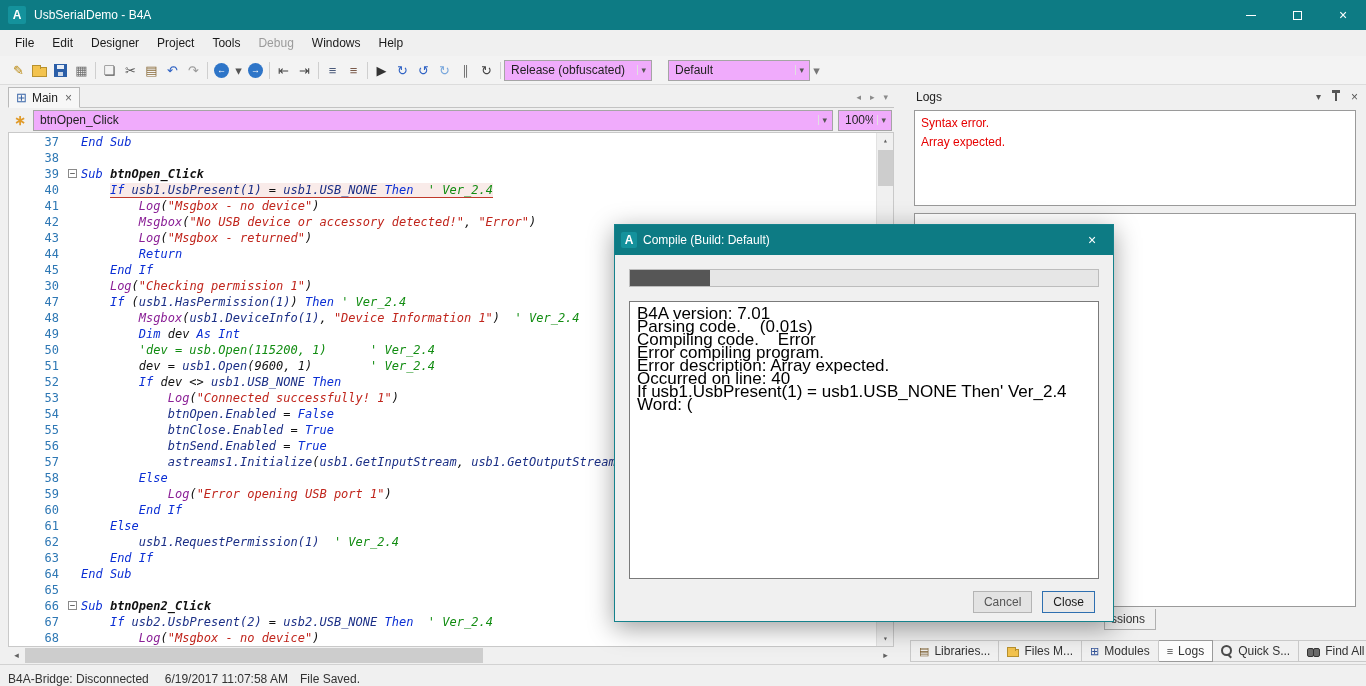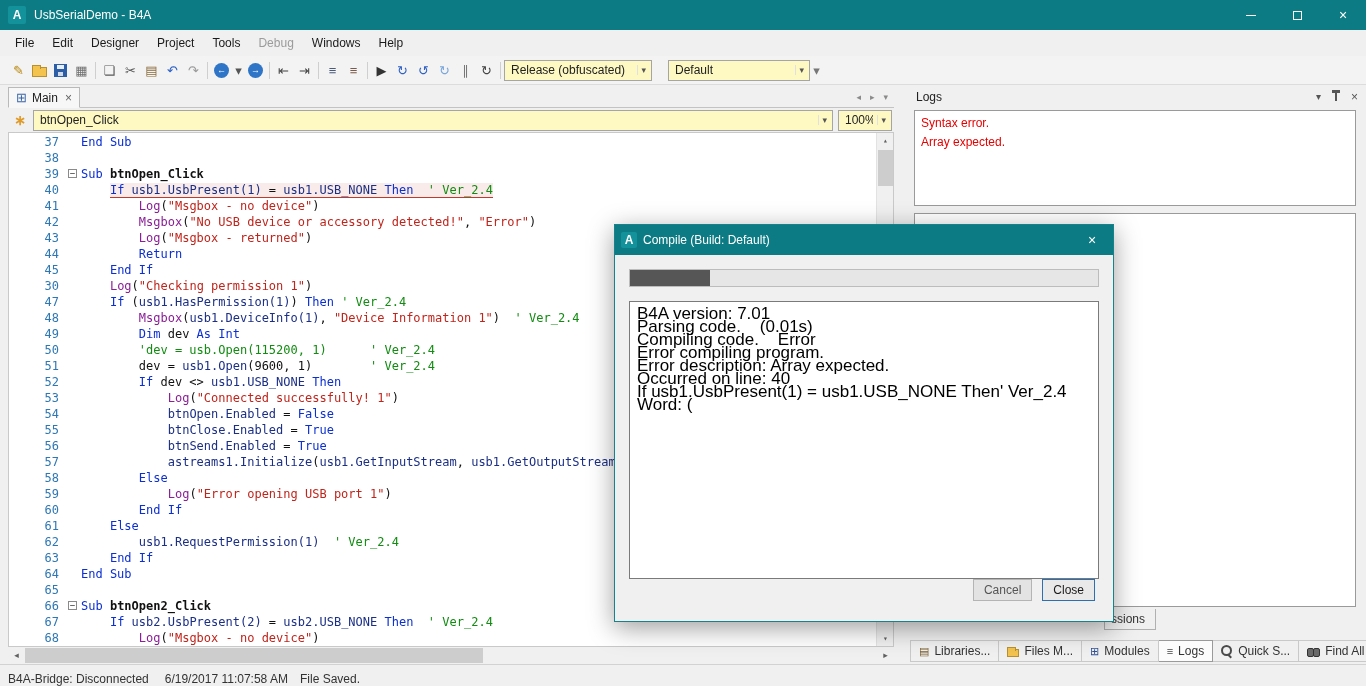--- a/index.html
+++ b/index.html
@@ -20,21 +20,21 @@
   .menubar { position:absolute; top:30px; left:0; right:0; height:26px; background:#f0f0f0; display:flex; align-items:center; padding-left:6px; }
   .menu-item { padding:4px 9px; color:#1a1a1a; }
   .menu-item.disabled { color:#9b9b9b; }
 
   
   .toolbar { position:absolute; top:56px; left:0; right:0; height:29px; background:#f3f3f3; border-bottom:1px solid #dcdcdc; display:flex; align-items:center; padding-left:8px; }
   .tbtn { width:21px; height:22px; display:flex; align-items:center; justify-content:center; flex:none; }
   .tbtn.small { width:13px; }
   .tglyph { font-size:13px; line-height:1; }
   .tsep { width:1px; height:17px; background:#cfcfcf; margin:0 3px; flex:none; }
-  .combo { background:#fef9c3; border:1px solid #a5a5a5; height:21px; display:flex; align-items:center; padding:0 2px 0 6px; flex:none; }
+  .combo { background:#f0abfc; border:1px solid #a5a5a5; height:21px; display:flex; align-items:center; padding:0 2px 0 6px; flex:none; }
   .combo-label { flex:1; white-space:nowrap; overflow:hidden; }
   .combo-arrow { color:#555; font-size:9px; padding:0 3px; border-left:1px solid #e0e0e0; margin-left:4px; }
 
   
   .ico-folder { position:relative; display:inline-block; width:15px; height:10px; background:#f3c34e; border:1px solid #b8912e; margin-top:3px; }
   .ico-folder::before { content:""; position:absolute; top:-3px; left:-1px; width:7px; height:3px; background:#f3c34e; border:1px solid #b8912e; border-bottom:none; }
   .ico-folder.sm { width:12px; height:8px; }
   .ico-floppy { position:relative; display:inline-block; width:13px; height:13px; background:#2b5ea7; }
   .ico-floppy::before { content:""; position:absolute; top:1px; left:3px; width:7px; height:4px; background:#e8eef6; }
   .ico-floppy::after { content:""; position:absolute; bottom:1px; left:4px; width:5px; height:4px; background:#cfd9e8; }
@@ -58,21 +58,21 @@
   .sub-icon { color:#e09a28; font-size:14px; font-weight:bold; width:16px; text-align:center; }
   .sub-combo { flex:1; }
   .zoom-combo { width:54px; }
 
   .code-area { position:absolute; top:47px; left:0; right:0; bottom:17px; background:#fff; border:1px solid #c9c9c9; overflow:hidden; font-family:"DejaVu Sans Mono","Liberation Mono",monospace; font-size:12px; }
   #code-lines { position:absolute; top:1px; left:0; right:17px; bottom:0; overflow:hidden; }
   .cl { display:flex; height:16px; line-height:16px; white-space:pre; }
   .ln { width:58px; text-align:right; padding-right:8px; color:#2d77b4; flex:none; }
   .fold { width:14px; flex:none; position:relative; }
   .fold-box { position:absolute; top:3px; left:1px; width:9px; height:9px; border:1px solid #8a8a8a; background:#fff; color:#333; font-size:9px; line-height:7px; text-align:center; }
-  .ct { flex:1; overflow:hidden; }
+  .ct { flex:1; overflow:hidden;font-style:italic; }
   .errseg { border-bottom:1px solid #c0392b; background:#f9ebe9; }
   .tk-k { color:#0b2fd4; }
   .tk-o { color:#1b2f86; }
   .tk-f { color:#8a1f96; }
   .tk-s { color:#c0251c; }
   .tk-c { color:#118c11; }
   .tk-p { color:#111; }
   .tk-b { color:#111; font-weight:bold; }
 
   .vscroll { position:absolute; top:0; right:0; bottom:0; width:17px; background:#f0f0f0; border-left:1px solid #e2e2e2; }
@@ -97,21 +97,21 @@
   .btab.active { background:#fcfcfc; border-color:#9a9a9a; }
   .btab .tglyph { font-size:11px; }
 
   
   .dialog { position:absolute; left:614px; top:224px; width:500px; height:398px; background:#f0f0f0; border:1px solid #15828c; box-shadow:0 6px 24px rgba(0,0,0,.38); z-index:20; }
   .dialog-title { height:30px; background:#0d7b84; color:#fff; display:flex; align-items:center; }
   .dialog-close { margin-left:auto; width:42px; height:100%; display:flex; align-items:center; justify-content:center; font-size:14px; }
   .dlg-progress { position:absolute; top:44px; left:14px; right:14px; height:18px; background:#e6e6e6; border:1px solid #bcbcbc; }
   #dlg-progress-fill { height:100%; background:#565656; }
   .dlg-log { position:absolute; top:76px; left:14px; right:14px; height:278px; background:#fff; border:1px solid #7a7a7a; padding:5px 7px; font-size:17px; line-height:13px; white-space:pre; overflow:hidden; color:#000; }
-  .dlg-buttons { position:absolute; right:18px; bottom:20px; display:flex; gap:10px;align-items:flex-end; }
+  .dlg-buttons { position:absolute; right:18px; bottom:8px; display:flex; gap:10px;align-items:flex-end; }
   .dlg-btn { min-width:44px; height:22px; background:#e3e3e3; border:1px solid #b4b4b4; display:flex; align-items:center; justify-content:center; padding:0 10px; color:#555; }
   .dlg-btn.primary { border:1px solid #2e6fb0; background:#e9e9e9; color:#1a1a1a; }
 
   
   .statusbar { position:absolute; left:0; right:0; bottom:0; height:22px; background:#f0f0f0; border-top:1px solid #d2d2d2; display:flex; align-items:flex-end; color:#333; }
   .sb1 { margin-left:8px; } .sb2 { margin-left:16px; } .sb3 { margin-left:12px; }
 </style>
 </head>
 <body>
 

